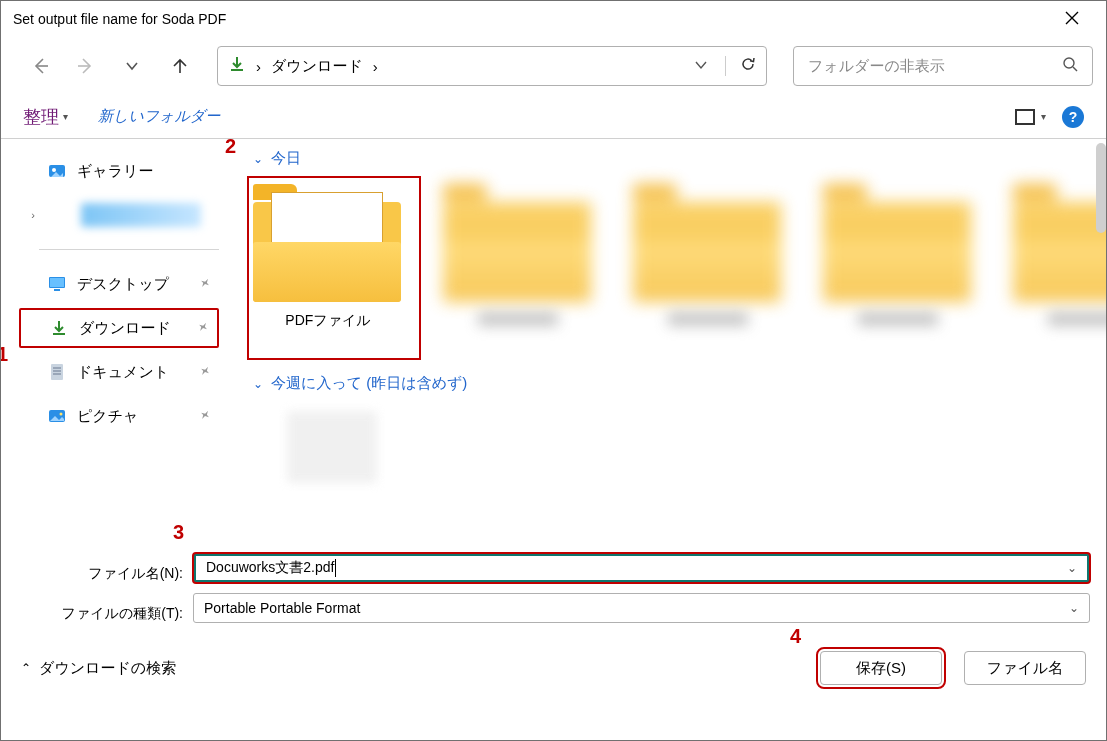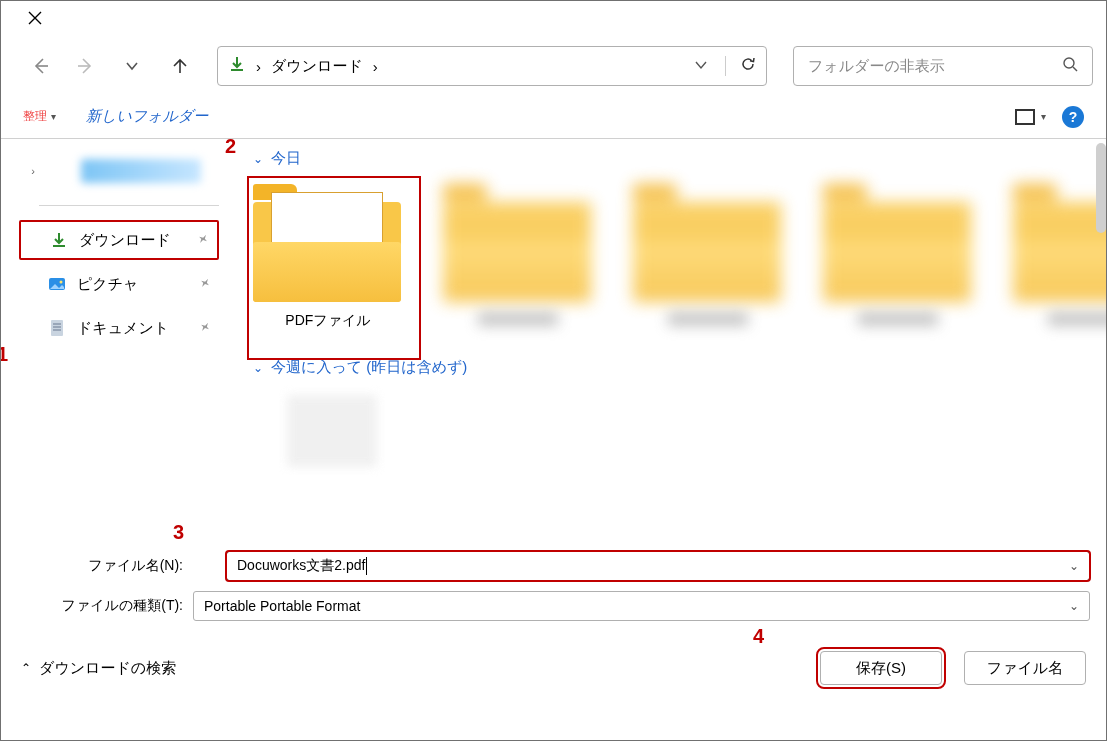--- a/index.html
+++ b/index.html
@@ -20,21 +20,21 @@
   .addr .spacer { flex: 1; }
   .addr .drop { color: #555; font-size: 12px; }
   .addr .refresh { color: #333; font-size: 16px; padding-left: 14px; border-left: 1px solid #ccc; margin-left: 8px; }
   .searchbox { width: 300px; height: 40px; border: 1px solid #b0b0b0; border-radius: 4px; display: flex; align-items: center; padding: 0 14px; margin-left: 18px; color: #888; }
   .searchbox .ph { flex: 1; font-size: 15px; }
   .searchbox .mag { font-size: 16px; }
 
   
   .toolbar { height: 44px; display: flex; align-items: center; padding: 0 22px; border-bottom: 1px solid #d0d0d0; }
   .toolbar .left { display: flex; gap: 30px; align-items: center; }
-  .toolbar .org { color: #ef4444; font-size: 12px; display: flex; align-items: center; gap: 2px; }
+  .toolbar .org { color: #701a75; font-size: 18px; display: flex; align-items: center; gap: 2px; }
   .toolbar .org::after { content: "▾"; font-size: 10px; color: #555; margin-left: 2px; }
   .toolbar .newf { color: #2266cc; font-size: 15px; font-style: italic; }
   .toolbar .right { margin-left: auto; display: flex; align-items: center; gap: 16px; }
   .toolbar .view-btn { width: 20px; height: 16px; border: 2px solid #333; }
   .toolbar .view-drop { font-size: 10px; color: #555; }
   .toolbar .help { width: 22px; height: 22px; border-radius: 50%; background: #1a78d6; color: #fff; display: flex; align-items: center; justify-content: center; font-size: 14px; font-weight: bold; }
 
   
   .body { display: flex; height: 400px; }
   .sidebar { width: 222px; padding: 12px 4px 0 18px; display: flex; flex-direction: column; gap: 4px; position: relative; }
@@ -48,61 +48,62 @@
   .side-annot-1 { position: absolute; left: -4px; top: 204px; color: #c00000; font-size: 20px; font-weight: bold; }
   .side-box { border: 2px solid #c00000; }
 
   
   .ico-home svg, .ico-gallery svg, .ico-desktop svg, .ico-down svg, .ico-doc svg, .ico-pic svg, .ico-pin svg { width: 20px; height: 20px; }
 
   
   .content { flex: 1; padding: 10px 18px 0 30px; position: relative; overflow: hidden; }
   .group-hd { display: flex; align-items: center; gap: 8px; color: #2266cc; font-size: 15px; margin-bottom: 14px; }
   .group-hd .chev { font-size: 12px; }
-  .thumbs { display: flex; gap: 40px; margin-bottom: 28px; }
+  .thumbs { display: flex; gap: 40px; margin-bottom: 44px; }
   .thumb { width: 158px; display: flex; flex-direction: column; align-items: center; position: relative; }
   .thumb .folder { width: 150px; height: 120px; position: relative; }
   .thumb .folder .back { position: absolute; width: 148px; height: 100px; bottom: 0; background: #f9c748; border-radius: 4px; }
   .thumb .folder .tab { position: absolute; width: 44px; height: 16px; top: 2px; left: 0; background: #f3b428; border-radius: 3px 6px 0 0; }
   .thumb .folder .paper { position: absolute; width: 112px; height: 72px; top: 10px; left: 18px; background: #fff; border: 1px solid #d8a030; }
   .thumb .folder .front { position: absolute; width: 148px; height: 60px; bottom: 0; background: linear-gradient(180deg,#ffd766,#f6bf3e); border-radius: 3px; }
   .thumb .cap { margin-top: 10px; font-size: 14px; color: #000; }
   .thumb.blur .folder { filter: blur(8px); }
   .thumb.blur .cap { filter: blur(7px); width: 80px; height: 14px; background: #bbb; }
   .thumb.blur .folder, .thumb.blur .cap { opacity: 0.85; }
   .annot-2 { position: absolute; left: 2px; top: -4px; color: #c00000; font-size: 20px; font-weight: bold; }
   .thumb.boxed { }
   .thumb.boxed::after { content: ""; position: absolute; left: -6px; top: -6px; width: 170px; height: 180px; border: 2px solid #c00000; }
 
   .scrollbar-v { position: absolute; right: 0; top: 4px; width: 10px; height: 90px; background: #cfcfcf; border-radius: 5px; }
 
   
   .bottom { padding: 10px 16px 0 16px; position: relative; }
-  .row { display: flex; align-items: center; height: 34px; margin-bottom: 6px; }
+  .row { display: flex; align-items: flex-end; height: 34px; margin-bottom: 6px; }
   .row .lbl { width: 176px; text-align: right; padding-right: 10px; font-size: 14px; color: #000; }
   .row .field { flex: 1; height: 30px; border: 1px solid #b0b0b0; border-radius: 3px; display: flex; align-items: center; padding: 0 10px; font-size: 14px; background: #fff; position: relative; }
   .row .field .chev { margin-left: auto; color: #555; font-size: 12px; }
-  .row .field.focus { border: 1px solid #0f766e; margin-left: 33px; }
+  .row .field.focus { border: 3px solid #0f766e; }
   .annot-3 { position: absolute; left: 172px; top: -18px; color: #c00000; font-size: 20px; font-weight: bold; }
   .field.boxed { outline: 2px solid #c00000; outline-offset: -1px; }
   .caret { display:inline; border-right:1px solid #000; margin-left:1px; height:18px; }
 
   
   .footer { display: flex; align-items: center; padding: 22px 20px 0 20px; }
   .footer .collapse { display: flex; align-items: center; gap: 8px; font-size: 15px; color: #000; }
   .footer .collapse .up { font-size: 12px; }
   .footer .btns { margin-left: auto; display: flex; gap: 22px; position: relative; }
   .footer .btn { width: 122px; height: 34px; border: 1px solid #b0b0b0; border-radius: 4px; display: flex; align-items: center; justify-content: center; font-size: 15px; background: #fff; }
   .annot-4 { position: absolute; left: -30px; top: -26px; color: #c00000; font-size: 20px; font-weight: bold; }
-  .btn.boxed { outline: 2px solid #c00000; outline-offset: 2px; margin-left: 37px; }
+  .btn.boxed { outline: 2px solid #c00000; outline-offset: 2px; }
 </style>
 </head>
 <body>
 
 <div class="titlebar">
+  <div class="title">Set output file name for Soda PDF</div>
   <div class="close">
     <svg width="14" height="14" viewBox="0 0 14 14">
         <path d="M1 1 L13 13 M13 1 L1 13" stroke="#000" stroke-width="1.4"></path>
       </svg>
   </div>
 </div>
 
 <div class="navbar">
   <div class="nav-btn">
     <svg width="20" height="20" viewBox="0 0 20 20">
@@ -172,63 +173,88 @@
       <span class="view-btn"></span>
       <span class="view-drop">▾</span>
     </span>
     <span class="help">?</span>
   </div>
 </div>
 
 <div class="body">
   <div class="sidebar">
     <span class="side-annot-1">1</span>
+    <div class="sideitem">
+      <span class="sicon ico-gallery">
+        <svg viewBox="0 0 20 20">
+            <rect x="2" y="4" width="16" height="12" rx="2" fill="#2a8fe6"></rect>
+            <circle cx="7" cy="9" r="2" fill="#fff"></circle>
+            <path d="M4 16 L9 11 L13 15 L16 12 V16 Z" fill="#9fd3ff"></path>
+          </svg>
+      </span>
+      <span>ギャラリー</span>
+    </div>
     <div class="sideitem hasexp">
       <span class="exp">›</span>
       <span class="side-blur"></span>
     </div>
     <div class="side-sep"></div>
 
+    <div class="sideitem">
+      <span class="sicon ico-desktop">
+        <svg viewBox="0 0 20 20">
+            <rect x="2" y="3" width="16" height="11" rx="1" fill="#2a8fe6"></rect>
+            <rect x="3" y="4" width="14" height="9" fill="#68c0ff"></rect>
+            <rect x="7" y="15" width="6" height="2" fill="#2a8fe6"></rect>
+          </svg>
+      </span>
+      <span>デスクトップ</span>
+      <span class="pin">
+        <svg width="12" height="12" viewBox="0 0 12 12">
+            <path d="M6 1 L7 5 L10 6 L6 7 L5 11 L4 7 L1 6 L5 5 Z" fill="#999"></path>
+          </svg>
+      </span>
+    </div>
     <div class="sideitem side-box">
       <span class="sicon ico-down">
         <svg viewBox="0 0 20 20">
             <path d="M10 3 V13 M6 9 L10 13 L14 9" stroke="#2e8b2e" stroke-width="2" fill="none"></path>
             <path d="M4 16 H16" stroke="#2e8b2e" stroke-width="2"></path>
           </svg>
       </span>
       <span>ダウンロード</span>
       <span class="pin">
         <svg width="12" height="12" viewBox="0 0 12 12">
             <path d="M6 1 L7 5 L10 6 L6 7 L5 11 L4 7 L1 6 L5 5 Z" fill="#999"></path>
           </svg>
       </span>
     </div>
     <div class="sideitem">
+      <span class="sicon ico-doc">
+        <svg viewBox="0 0 20 20">
+            <rect x="4" y="2" width="12" height="16" rx="1" fill="#c9d4e0"></rect>
+            <path d="M6 6 H14 M6 9 H14 M6 12 H14" stroke="#6a7890" stroke-width="1.2"></path>
+          </svg>
+      </span>
+      <span>ドキュメント</span>
+      <span class="pin">
+        <svg width="12" height="12" viewBox="0 0 12 12">
+            <path d="M6 1 L7 5 L10 6 L6 7 L5 11 L4 7 L1 6 L5 5 Z" fill="#999"></path>
+          </svg>
+      </span>
+    </div>
+    <div class="sideitem">
       <span class="sicon ico-pic">
         <svg viewBox="0 0 20 20">
             <rect x="2" y="4" width="16" height="12" rx="2" fill="#2a8fe6"></rect>
             <path d="M3 15 L8 10 L12 14 L15 11 L17 13 V15 Z" fill="#9fd3ff"></path>
             <circle cx="14" cy="8" r="1.5" fill="#ffe36b"></circle>
           </svg>
       </span>
       <span>ピクチャ</span>
-      <span class="pin">
-        <svg width="12" height="12" viewBox="0 0 12 12">
-            <path d="M6 1 L7 5 L10 6 L6 7 L5 11 L4 7 L1 6 L5 5 Z" fill="#999"></path>
-          </svg>
-      </span>
-    </div>
-    <div class="sideitem">
-      <span class="sicon ico-doc">
-        <svg viewBox="0 0 20 20">
-            <rect x="4" y="2" width="12" height="16" rx="1" fill="#c9d4e0"></rect>
-            <path d="M6 6 H14 M6 9 H14 M6 12 H14" stroke="#6a7890" stroke-width="1.2"></path>
-          </svg>
-      </span>
-      <span>ドキュメント</span>
       <span class="pin">
         <svg width="12" height="12" viewBox="0 0 12 12">
             <path d="M6 1 L7 5 L10 6 L6 7 L5 11 L4 7 L1 6 L5 5 Z" fill="#999"></path>
           </svg>
       </span>
     </div>
   </div>
 
   <div class="content" style="position:relative;">
     <span class="annot-2">2</span>

